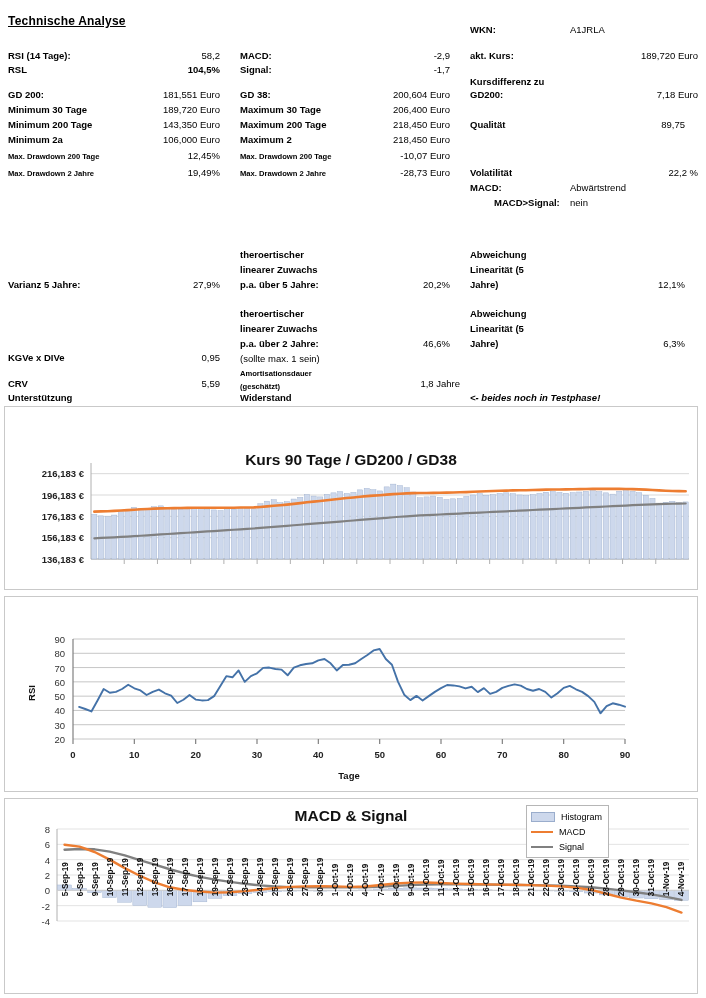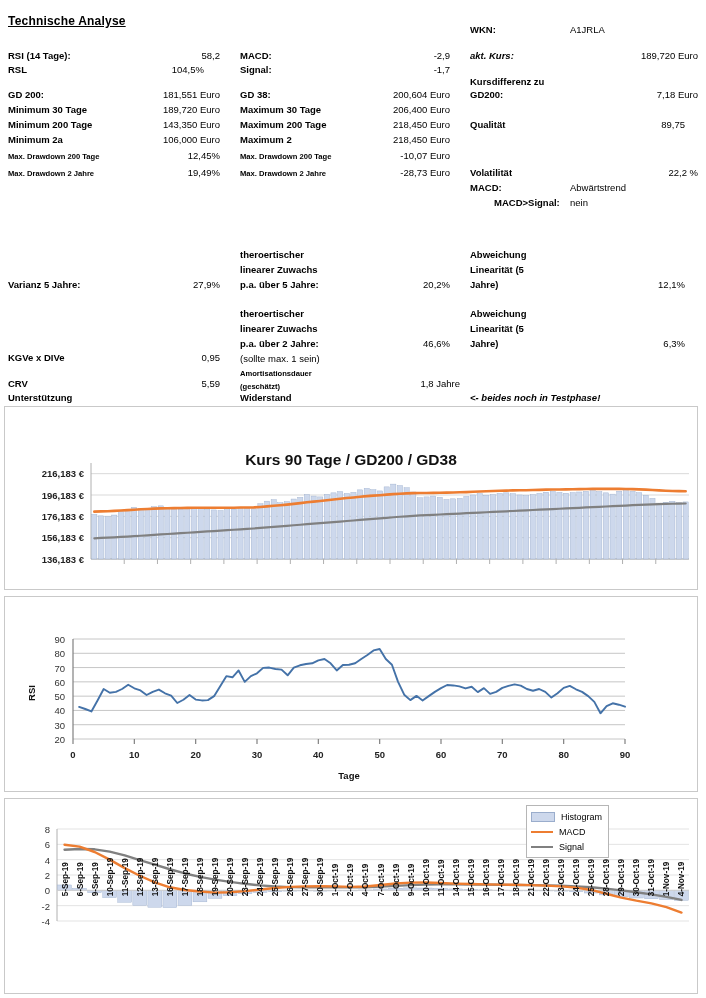--- a/index.html
+++ b/index.html
@@ -67,21 +67,21 @@
 
 <div id="page">
 
   <div class="sheet">
 
     <div class="title">Technische Analyse</div>
 
     <div class="cell b" style="left:8px;  top:50px;">RSI (14 Tage):</div>
     <div class="cell num" style="left:120px; top:50px; width:100px;">58,2</div>
     <div class="cell b" style="left:8px;  top:64px;">RSL</div>
-    <div class="cell num" style="left:104px; top:64px; width:100px;">104,5%</div>
+    <div class="cell num" style="left:120px; top:64px; width:100px;font-weight:bold;">104,5%</div>
 
     <div class="cell b" style="left:8px;  top:89px;">GD 200:</div>
     <div class="cell num" style="left:120px; top:89px; width:100px;">181,551 Euro</div>
     <div class="cell b" style="left:8px;  top:104px;">Minimum 30 Tage</div>
     <div class="cell num" style="left:120px; top:104px; width:100px;">189,720 Euro</div>
     <div class="cell b" style="left:8px;  top:119px;">Minimum 200 Tage</div>
     <div class="cell num" style="left:120px; top:119px; width:100px;">143,350 Euro</div>
     <div class="cell b" style="left:8px;  top:134px;">Minimum 2a</div>
     <div class="cell num" style="left:120px; top:134px; width:100px;">106,000 Euro</div>
     <div class="cell sm" style="left:8px;  top:151px;">Max. Drawdown 200 Tage</div>
@@ -103,21 +103,21 @@
     <div class="cell b" style="left:240px; top:134px;">Maximum 2</div>
     <div class="cell num" style="left:350px; top:134px; width:100px;">218,450 Euro</div>
     <div class="cell sm" style="left:240px; top:151px;">Max. Drawdown 200 Tage</div>
     <div class="cell num" style="left:350px; top:150px; width:100px;">-10,07 Euro</div>
     <div class="cell sm" style="left:240px; top:168px;">Max. Drawdown 2 Jahre</div>
     <div class="cell num" style="left:350px; top:167px; width:100px;">-28,73 Euro</div>
 
     <div class="cell b" style="left:470px; top:24px;">WKN:</div>
     <div class="cell" style="left:570px; top:24px;">A1JRLA</div>
 
-    <div class="cell b" style="left:470px; top:50px;font-style:italic;">akt. Kurs:</div>
+    <div class="cell b" style="left:470px; top:50px;">akt. Kurs:</div>
     <div class="cell num" style="left:578px; top:50px; width:120px;">189,720 Euro</div>
 
     <div class="cell b" style="left:470px; top:76px;">Kursdifferenz zu</div>
     <div class="cell b" style="left:470px; top:89px;">GD200:</div>
     <div class="cell num" style="left:578px; top:89px; width:120px;">7,18 Euro</div>
 
     <div class="cell b" style="left:470px; top:119px;">Qualität</div>
     <div class="cell num" style="left:578px; top:119px; width:107px;">89,75</div>
 
     <div class="cell b" style="left:470px; top:167px;">Volatilität</div>
@@ -332,20 +332,21 @@
         <text x="558.6666666666666" y="161" class="xtick">80</text>
         <line x1="620" y1="142" x2="620" y2="147" stroke="#808080" stroke-width="1.2"></line>
         <text x="620" y="161" class="xtick">90</text>
         <text x="30" y="96" class="axlabel" text-anchor="middle" transform="rotate(-90,30,96)">RSI</text>
         <text x="344" y="182" class="axlabel" text-anchor="middle">Tage</text>
         <polyline points="74.13333333333334,109.85714285714286 80.26666666666667,112 86.4,114.42857142857143 92.53333333333333,103.42857142857142 98.66666666666666,92 104.8,95.71428571428572 110.93333333333334,94.85714285714286 117.06666666666666,92 123.2,87.71428571428572 129.33333333333331,91.28571428571429 135.46666666666667,93.42857142857143 141.6,98 147.73333333333332,94.85714285714286 153.86666666666667,92.57142857142857 160,96.28571428571428 166.13333333333333,98.57142857142857 172.26666666666665,106 178.4,102.71428571428572 184.53333333333333,98 190.66666666666666,102.57142857142857 196.8,103.42857142857142 202.93333333333334,103.14285714285714 209.06666666666666,99.14285714285714 215.2,89.14285714285714 221.33333333333334,79.14285714285714 227.46666666666664,80.28571428571428 233.6,73.42857142857143 239.73333333333335,84.85714285714286 245.86666666666667,79.14285714285714 252,76.28571428571429 258.1333333333333,70.85714285714286 264.26666666666665,70.57142857142857 270.4,72 276.5333333333333,72.57142857142858 282.66666666666663,78.2857142857143 288.8,70.57142857142857 294.93333333333334,68.28571428571429 301.06666666666666,67 307.20000000000005,66.28571428571429 313.3333333333333,63.42857142857143 319.4666666666667,62 325.6,66.28571428571429 331.73333333333335,73.42857142857143 337.8666666666667,68 344,67.71428571428571 350.1333333333333,66.28571428571429 356.2666666666667,62 362.4,58 368.5333333333333,53.42857142857143 374.6666666666667,52 380.8,62 386.9333333333333,67.71428571428571 393.06666666666666,84.85714285714286 399.2,97.71428571428572 405.33333333333337,103.14285714285714 411.4666666666667,98.85714285714285 417.59999999999997,103.42857142857142 423.73333333333335,99.14285714285714 429.8666666666667,94.85714285714286 436,91.14285714285714 442.1333333333333,88 448.26666666666665,88.42857142857143 454.4,89.42857142857143 460.53333333333336,91.42857142857143 466.6666666666667,89.71428571428571 472.79999999999995,95.14285714285714 478.93333333333334,91.14285714285714 485.06666666666666,96.85714285714286 491.20000000000005,94.85714285714286 497.3333333333333,90.85714285714286 503.46666666666664,88.85714285714286 509.6,87.42857142857143 515.7333333333333,88.57142857142858 521.8666666666667,92 528,93.71428571428572 534.1333333333333,92 540.2666666666667,94.85714285714286 546.4000000000001,100.57142857142857 552.5333333333333,96.28571428571428 558.6666666666666,90.85714285714286 564.8,88.85714285714286 570.9333333333334,92.28571428571429 577.0666666666667,94.85714285714286 583.2,99.14285714285714 589.3333333333334,104.85714285714286 595.4666666666667,116.28571428571429 601.6,109.14285714285714 607.7333333333333,106.28571428571428 613.8666666666667,107.71428571428572 620,109.71428571428571" fill="none" stroke="#4472a8" stroke-width="1.9" stroke-linejoin="round" stroke-linecap="round"></polyline>
       </svg>
   </div>
 
   <div class="panel" id="panel-macd">
+    <div class="chart-title" id="macd-title">MACD &amp; Signal</div>
     <svg id="svg-macd" width="692" height="194">
         <line x1="52" y1="122" x2="684" y2="122" stroke="#e3e3e3" stroke-width="1"></line>
         <text x="45" y="126" class="ytick">-4</text>
         <line x1="52" y1="106.66666666666667" x2="684" y2="106.66666666666667" stroke="#e3e3e3" stroke-width="1"></line>
         <text x="45" y="110.66666666666667" class="ytick">-2</text>
         <line x1="52" y1="91.33333333333334" x2="684" y2="91.33333333333334" stroke="#e3e3e3" stroke-width="1"></line>
         <text x="45" y="95.33333333333334" class="ytick">0</text>
         <line x1="52" y1="76" x2="684" y2="76" stroke="#e3e3e3" stroke-width="1"></line>
         <text x="45" y="80" class="ytick">2</text>
         <line x1="52" y1="60.66666666666667" x2="684" y2="60.66666666666667" stroke="#e3e3e3" stroke-width="1"></line>

